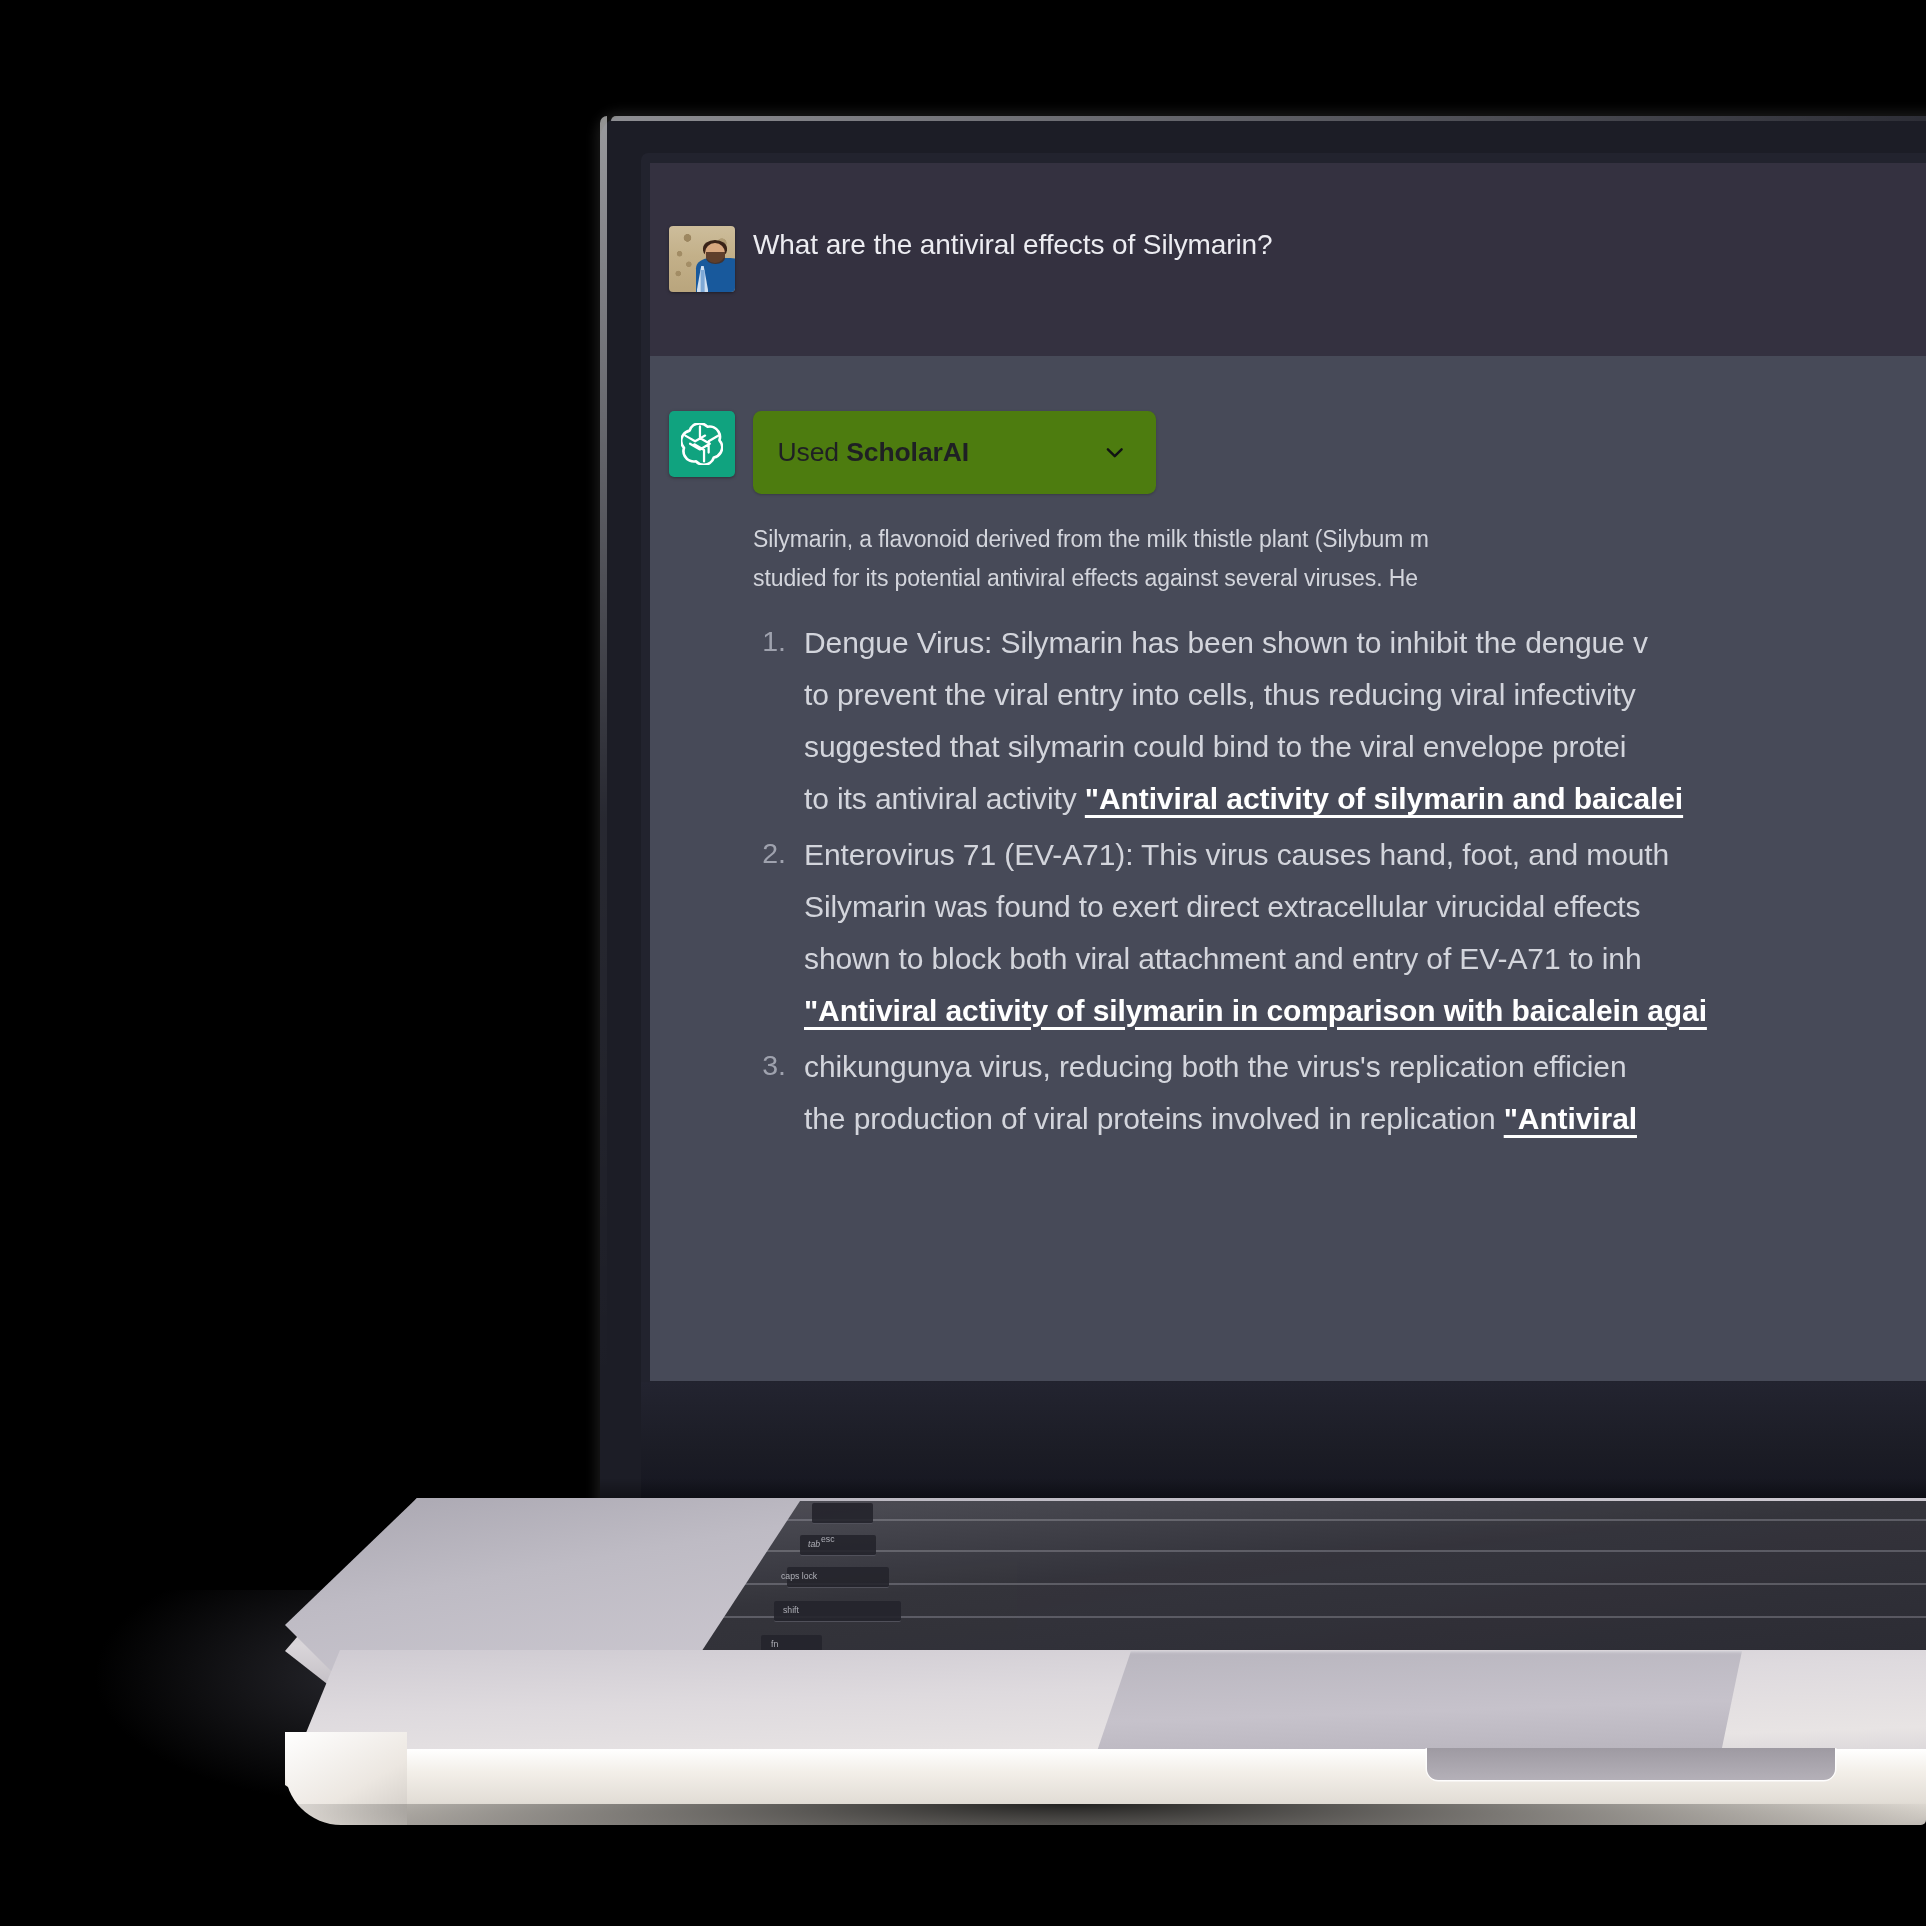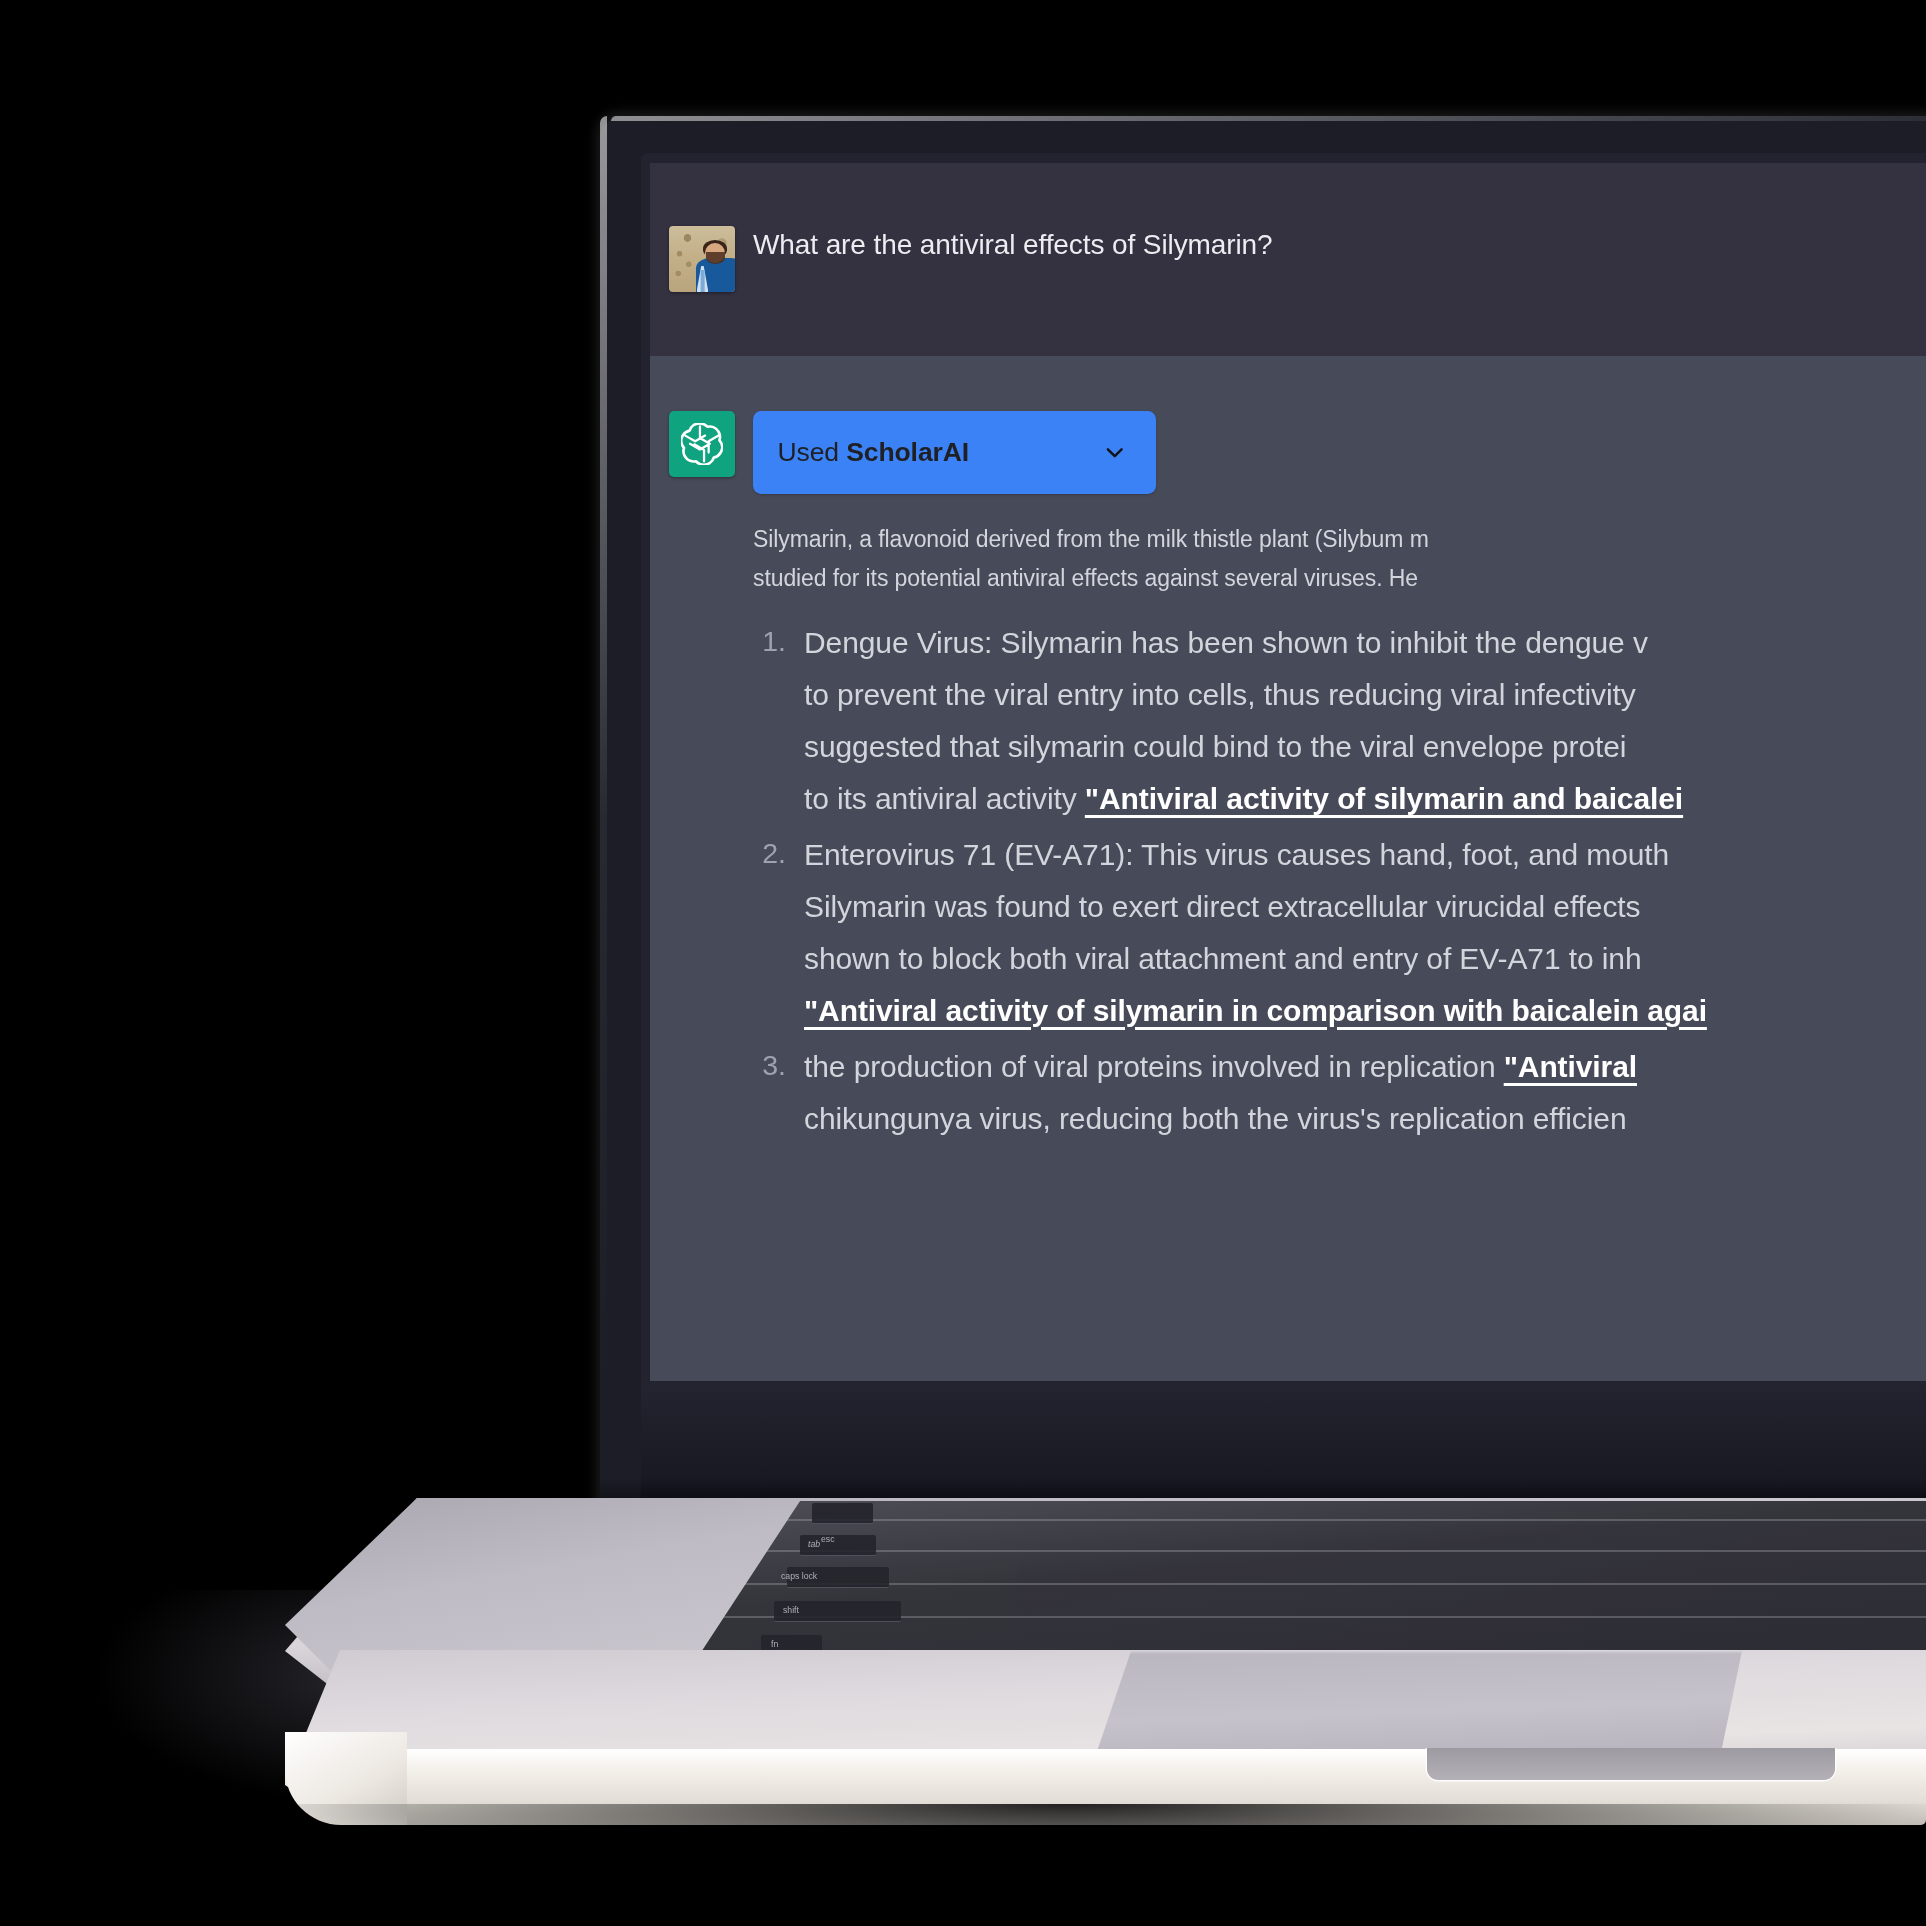--- a/index.html
+++ b/index.html
@@ -90,21 +90,21 @@
   .content-col{flex:1;min-width:0;padding-right:0;}
 
   .q-text{
     color:#ececf1;font-size:28px;line-height:1.35;font-weight:400;
     letter-spacing:-0.1px;white-space:nowrap;
   }
 
   
   .plugin-pill{
     display:inline-flex;align-items:center;justify-content:space-between;
-    background:#3b82f6;border-radius:8.2px;
+    background:#4d7c0f;border-radius:8.2px;
     width:403px;height:83px;padding:0 27.5px 0 24.5px;box-sizing:border-box;
     box-shadow:0 1px 2.5px rgba(0,0,0,.22);
   }
   .plugin-pill .lbl{font-size:26.5px;color:#1f2024;letter-spacing:-0.1px;white-space:nowrap;}
   .plugin-pill .lbl b{font-weight:700;}
   .chev{width:27.5px;height:27.5px;flex:0 0 27.5px;}
   .chev svg{width:27.5px;height:27.5px;display:block;}
 
   .para{
     color:#d3d5dc;font-size:23px;line-height:1.73;font-weight:400;letter-spacing:-0.1px;
@@ -269,22 +269,22 @@
               <li>
                 <span class="num">2.</span>
                 <div class="lline">Enterovirus 71 (EV-A71): This virus causes hand, foot, and mouth</div>
                 <div class="lline">Silymarin was found to exert direct extracellular virucidal effects</div>
                 <div class="lline">shown to block both viral attachment and entry of EV-A71 to inh</div>
                 <div class="lline"><a class="lnk" href="#">"Antiviral activity of silymarin in comparison with baicalein agai</a></div>
               </li>
 
               <li>
                 <span class="num">3.</span>
+                <div class="lline">chikungunya virus, reducing both the virus's replication efficien</div>
                 <div class="lline"><span>the production of viral proteins involved in replication </span><a class="lnk" href="#">"Antiviral</a></div>
-                <div class="lline">chikungunya virus, reducing both the virus's replication efficien</div>
               </li>
 
             </ol>
           </div>
         </div>
       </section>
     </div>
 
     <div class="chin"></div>
     <div class="lid-foot-shadow"></div>

